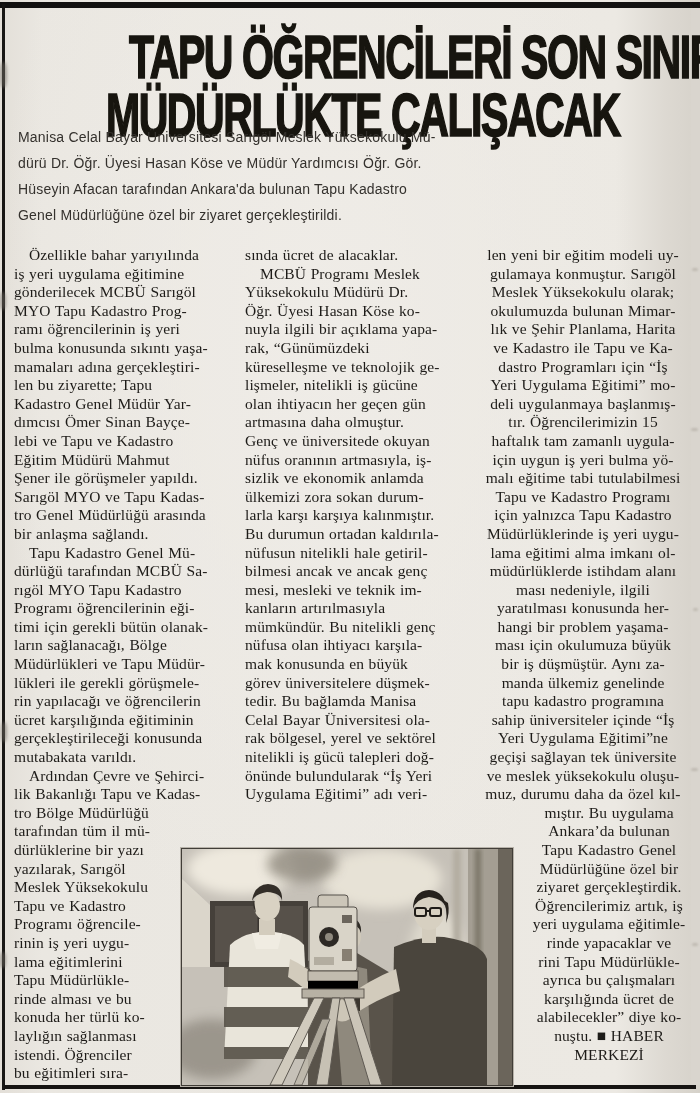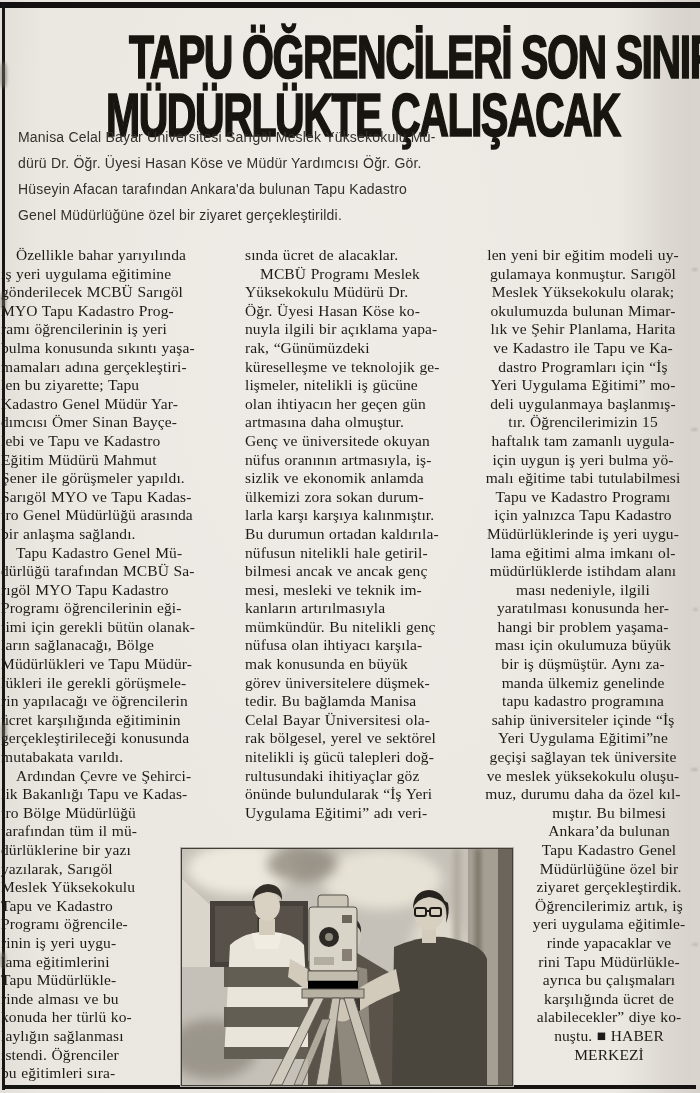--- a/index.html
+++ b/index.html
@@ -26,21 +26,21 @@
             transform:scale(0.72,1.06);transform-origin:50% 60%;
             -webkit-text-stroke:1.6px #17150f;white-space:nowrap;}
 
   
   .lede{position:absolute;left:18px;top:124px;width:676px;color:#34312d;
         font-family:"Liberation Sans","DejaVu Sans",sans-serif;font-size:14px;}
   .lede .ln{white-space:nowrap;height:26px;line-height:26px;letter-spacing:.2px;}
 
   
   .col{position:absolute;top:246px;color:#1d1b18;}
-  #col-1{left:1px;width:231px;}
+  #col-1{left:14px;width:231px;}
   #col-2{left:245px;width:226px;}
   #col-3{left:471px;width:224px;text-align:center;}
   .bline{white-space:nowrap;height:18.6px;line-height:18.6px;font-size:15.5px;
          letter-spacing:.1px;word-spacing:.6px;}
   .ind{padding-left:15px;}
   #col-3 .seg-1{margin-left:52px;}
 
   
   .photo{position:absolute;left:181px;top:848px;width:330px;height:236px;margin:0;
          border:1px solid #413d37;box-shadow:0 0 0 1px #b7b2a9;background:#c9c4bb;overflow:hidden;}
@@ -153,21 +153,20 @@
         <div class="bline">mesi, mesleki ve teknik im-</div>
         <div class="bline">kanların artırılmasıyla</div>
         <div class="bline">mümkündür. Bu nitelikli genç</div>
         <div class="bline">nüfusa olan ihtiyacı karşıla-</div>
         <div class="bline">mak konusunda en büyük</div>
         <div class="bline">görev üniversitelere düşmek-</div>
         <div class="bline">tedir. Bu bağlamda Manisa</div>
         <div class="bline">Celal Bayar Üniversitesi ola-</div>
         <div class="bline">rak bölgesel, yerel ve sektörel</div>
         <div class="bline">nitelikli iş gücü talepleri doğ-</div>
-        <div class="bline">rultusundaki ihitiyaçlar göz</div>
         <div class="bline">önünde bulundularak “İş Yeri</div>
         <div class="bline">Uygulama Eğitimi” adı veri-</div>
       </div>
     </div>
   <div class="col" id="col-3">
       <div class="seg seg-0">
         <div class="bline">len yeni bir eğitim modeli uy-</div>
         <div class="bline">gulamaya konmuştur. Sarıgöl</div>
         <div class="bline">Meslek Yüksekokulu olarak;</div>
         <div class="bline">okulumuzda bulunan Mimar-</div>
@@ -192,21 +191,21 @@
         <div class="bline">bir iş düşmüştür. Aynı za-</div>
         <div class="bline">manda ülkemiz genelinde</div>
         <div class="bline">tapu kadastro programına</div>
         <div class="bline">sahip üniversiteler içinde “İş</div>
         <div class="bline">Yeri Uygulama Eğitimi”ne</div>
         <div class="bline">geçişi sağlayan tek üniversite</div>
         <div class="bline">ve meslek yüksekokulu oluşu-</div>
         <div class="bline">muz, durumu daha da özel kıl-</div>
       </div>
       <div class="seg seg-1">
-        <div class="bline">mıştır. Bu bilmesi</div>
+        <div class="bline">mıştır. Bu uygulama</div>
         <div class="bline">Ankara’da bulunan</div>
         <div class="bline">Tapu Kadastro Genel</div>
         <div class="bline">Müdürlüğüne özel bir</div>
         <div class="bline">ziyaret gerçekleştirdik.</div>
         <div class="bline">Öğrencilerimiz artık, iş</div>
         <div class="bline">yeri uygulama eğitimle-</div>
         <div class="bline">rinde yapacaklar ve</div>
         <div class="bline">rini Tapu Müdürlükle-</div>
         <div class="bline">ayrıca bu çalışmaları</div>
         <div class="bline">karşılığında ücret de</div>

